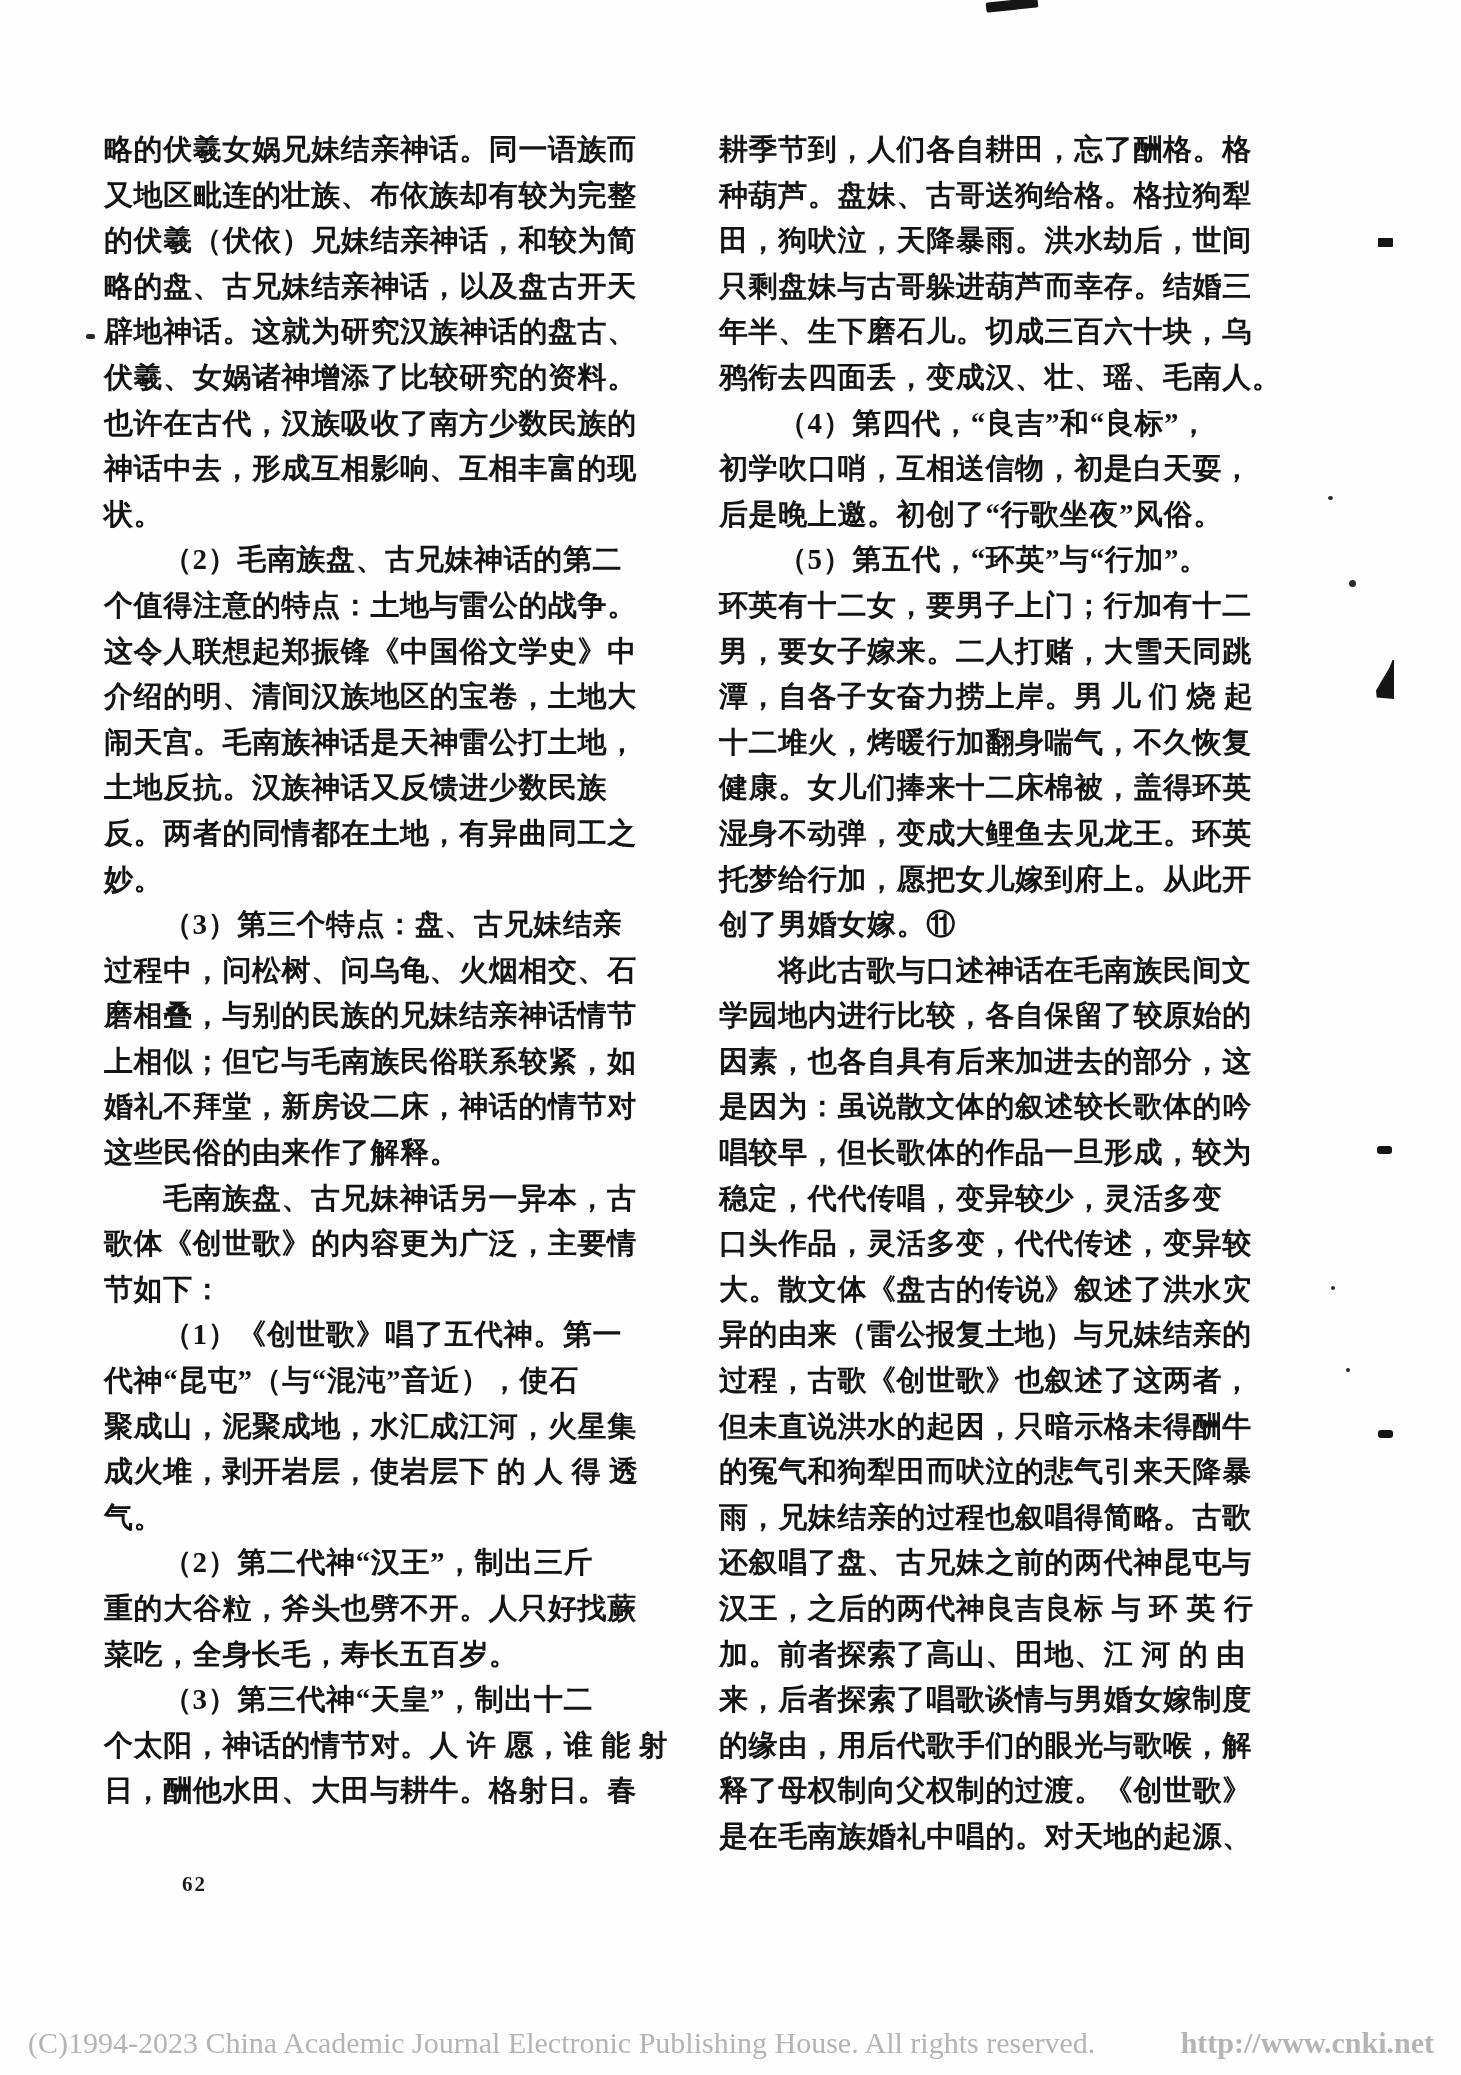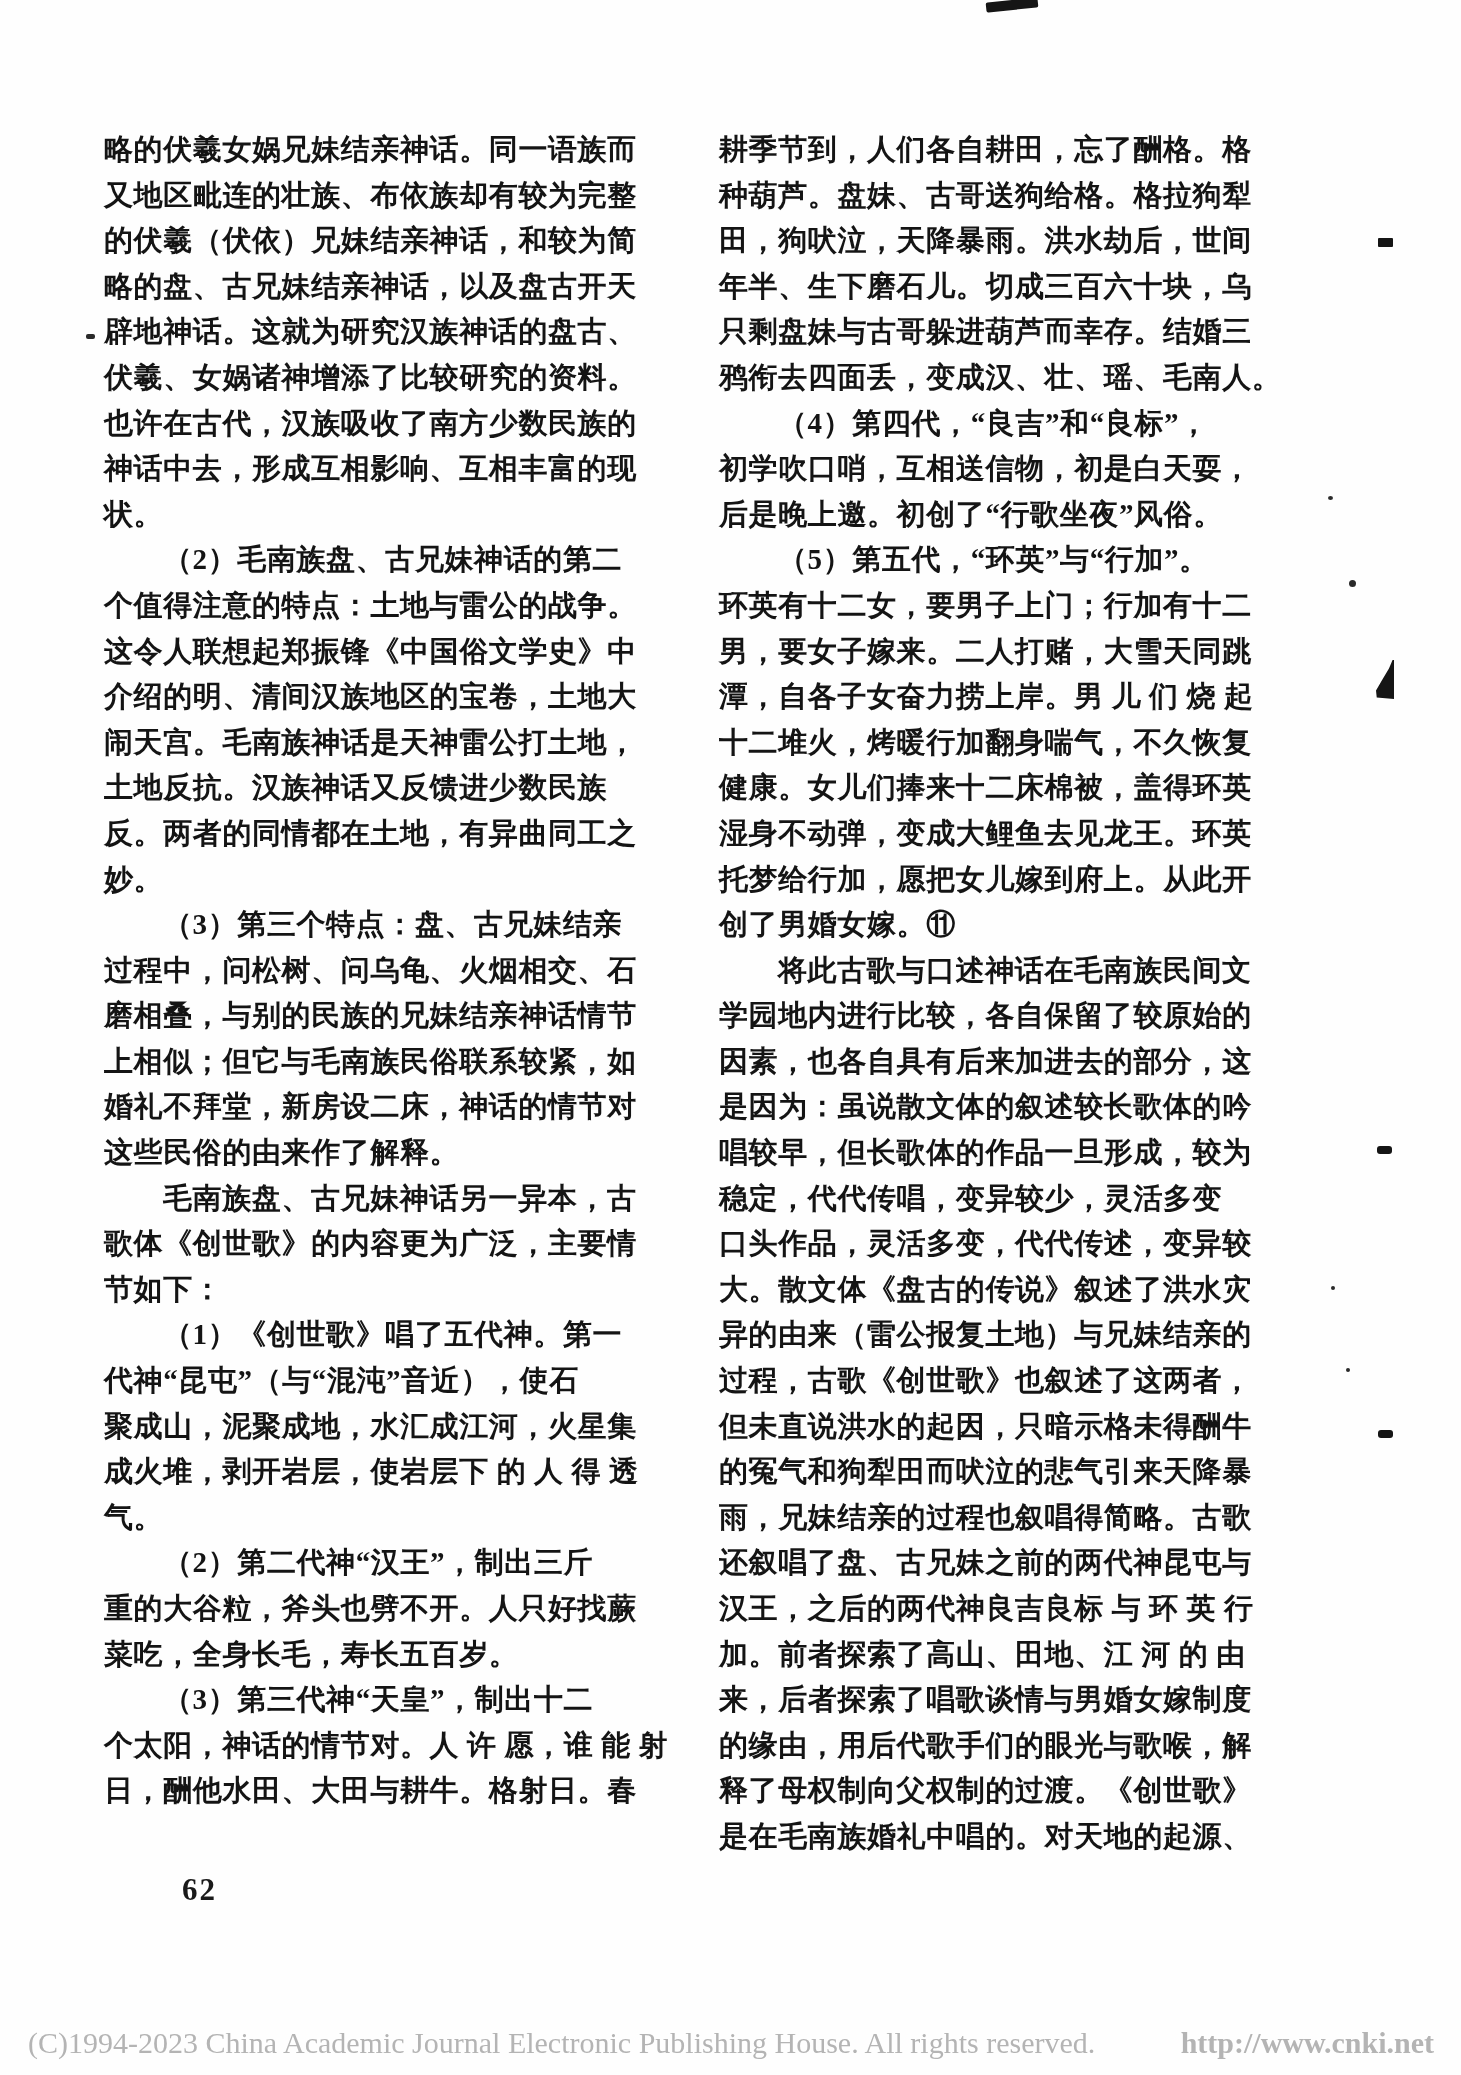--- a/index.html
+++ b/index.html
@@ -17,21 +17,21 @@
   .line {
     height:45.6px; line-height:45.6px;
     font-size:29px; font-weight:bold;
     color:#141414;
     letter-spacing:0.6px;
     white-space:nowrap;
   }
   .line.indent { padding-left:59px; }
   .page-number {
     position:absolute; left:182px; top:1872px;
-    font-size:31px; font-weight:bold; color:#1a1a1a;
+    font-size:21px; font-weight:bold; color:#1a1a1a;
     letter-spacing:2px;
   }
   .footer {
     position:absolute; left:28px; top:2026px; width:1406px;
     display:flex; align-items:flex-end;
     color:#b4b4b4; font-size:30px; font-weight:normal;
     font-family:"Liberation Serif", serif;
     white-space:nowrap;
   }
   .footer .footer-url { margin-left:auto;font-weight:bold; }
@@ -92,22 +92,22 @@
       <div class="line">重的大谷粒，斧头也劈不开。人只好找蕨</div>
       <div class="line">菜吃，全身长毛，寿长五百岁。</div>
       <div class="line indent">（3）第三代神“天皇”，制出十二</div>
       <div class="line">个太阳，神话的情节对。人 许 愿，谁 能 射</div>
       <div class="line">日，酬他水田、大田与耕牛。格射日。春</div>
     </div>
   <div class="col col-right" id="col-right">
       <div class="line">耕季节到，人们各自耕田，忘了酬格。格</div>
       <div class="line">种葫芦。盘妹、古哥送狗给格。格拉狗犁</div>
       <div class="line">田，狗吠泣，天降暴雨。洪水劫后，世间</div>
+      <div class="line">只剩盘妹与古哥躲进葫芦而幸存。结婚三</div>
       <div class="line">年半、生下磨石儿。切成三百六十块，乌</div>
-      <div class="line">只剩盘妹与古哥躲进葫芦而幸存。结婚三</div>
       <div class="line">鸦衔去四面丢，变成汉、壮、瑶、毛南人。</div>
       <div class="line indent">（4）第四代，“良吉”和“良标”，</div>
       <div class="line">初学吹口哨，互相送信物，初是白天耍，</div>
       <div class="line">后是晚上邀。初创了“行歌坐夜”风俗。</div>
       <div class="line indent">（5）第五代，“环英”与“行加”。</div>
       <div class="line">环英有十二女，要男子上门；行加有十二</div>
       <div class="line">男，要女子嫁来。二人打赌，大雪天同跳</div>
       <div class="line">潭，自各子女奋力捞上岸。男 儿 们 烧 起</div>
       <div class="line">十二堆火，烤暖行加翻身喘气，不久恢复</div>
       <div class="line">健康。女儿们捧来十二床棉被，盖得环英</div>

